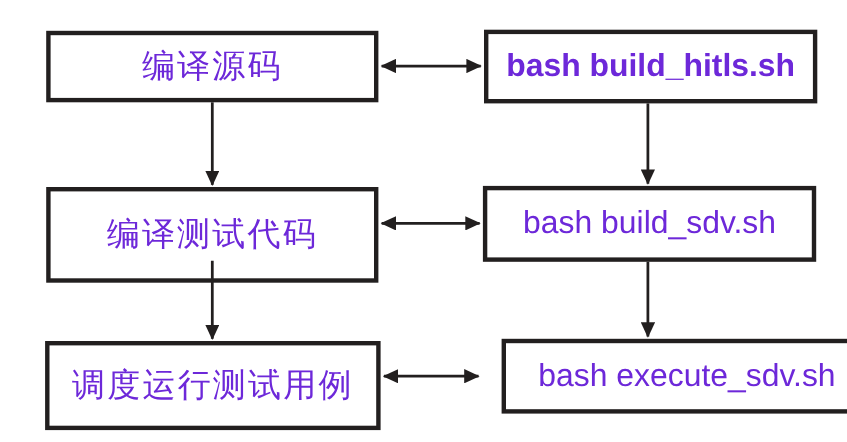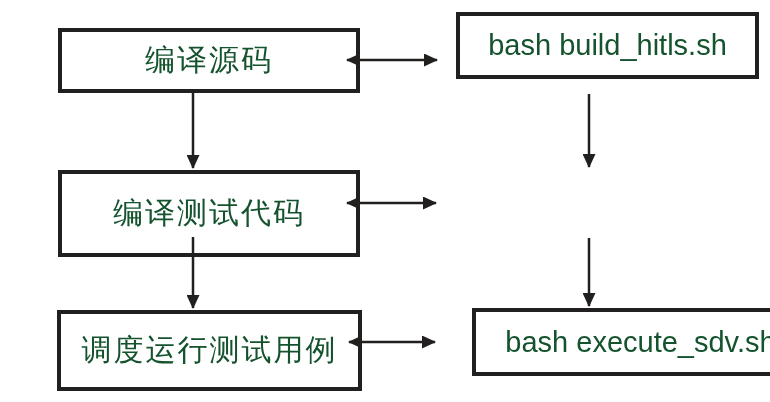--- a/index.html
+++ b/index.html
@@ -16,38 +16,37 @@
     overflow: hidden;
   }
   .box {
     position: absolute;
     box-sizing: border-box;
     border: 4px solid #221f1f;
     background: #ffffff;
     display: flex;
     align-items: center;
     justify-content: center;
-    color: #14532d;
+    color: #6d28d9;
     white-space: nowrap;
-    margin-left: 16px;
   }
   .box.cjk {
     font-size: 30px;
     letter-spacing: 2px;
   }
   .box.latin {
     font-size: 29px;
     letter-spacing: 0px;
   }
   
   #node-compile-source      { left: 42px;  top: 28px;  width: 302px; height: 65px; }
   #node-compile-test-code   { left: 42px;  top: 170px; width: 302px; height: 87px; }
   #node-schedule-run-tests  { left: 41px;  top: 310px; width: 305px; height: 81px; }
   
-  #node-build-hitls-script  { left: 440px; top: 12px;  width: 303px; height: 67px; }
+  #node-build-hitls-script  { left: 440px; top: 27px;  width: 303px; height: 67px; font-weight: bold; }
   #node-build-sdv-script    { left: 439px; top: 169px; width: 303px; height: 69px; }
   #node-execute-sdv-script  { left: 456px; top: 308px; width: 337px; height: 68px; }
 
   #arrow-layer {
     position: absolute;
     left: 0;
     top: 0;
     width: 770px;
     height: 402px;
     pointer-events: none;
@@ -61,20 +60,21 @@
 <body>
 
 <div id="canvas">
 
   <div class="box cjk" id="node-compile-source">编译源码</div>
 
   <div class="box latin" id="node-build-hitls-script">bash build_hitls.sh</div>
 
   <div class="box cjk" id="node-compile-test-code">编译测试代码</div>
 
+  <div class="box latin" id="node-build-sdv-script">bash build_sdv.sh</div>
 
   <div class="box cjk" id="node-schedule-run-tests">调度运行测试用例</div>
 
   <div class="box latin" id="node-execute-sdv-script">bash execute_sdv.sh</div>
 
   <svg id="arrow-layer" viewBox="0 0 770 402" xmlns="http://www.w3.org/2000/svg">
     <defs>
       <marker id="ah" markerUnits="userSpaceOnUse" markerWidth="15" markerHeight="13" refX="13" refY="6.5" orient="auto-start-reverse">
         <path d="M0,0 L14,6.5 L0,13 Z" fill="#221f1f"></path>
       </marker>

